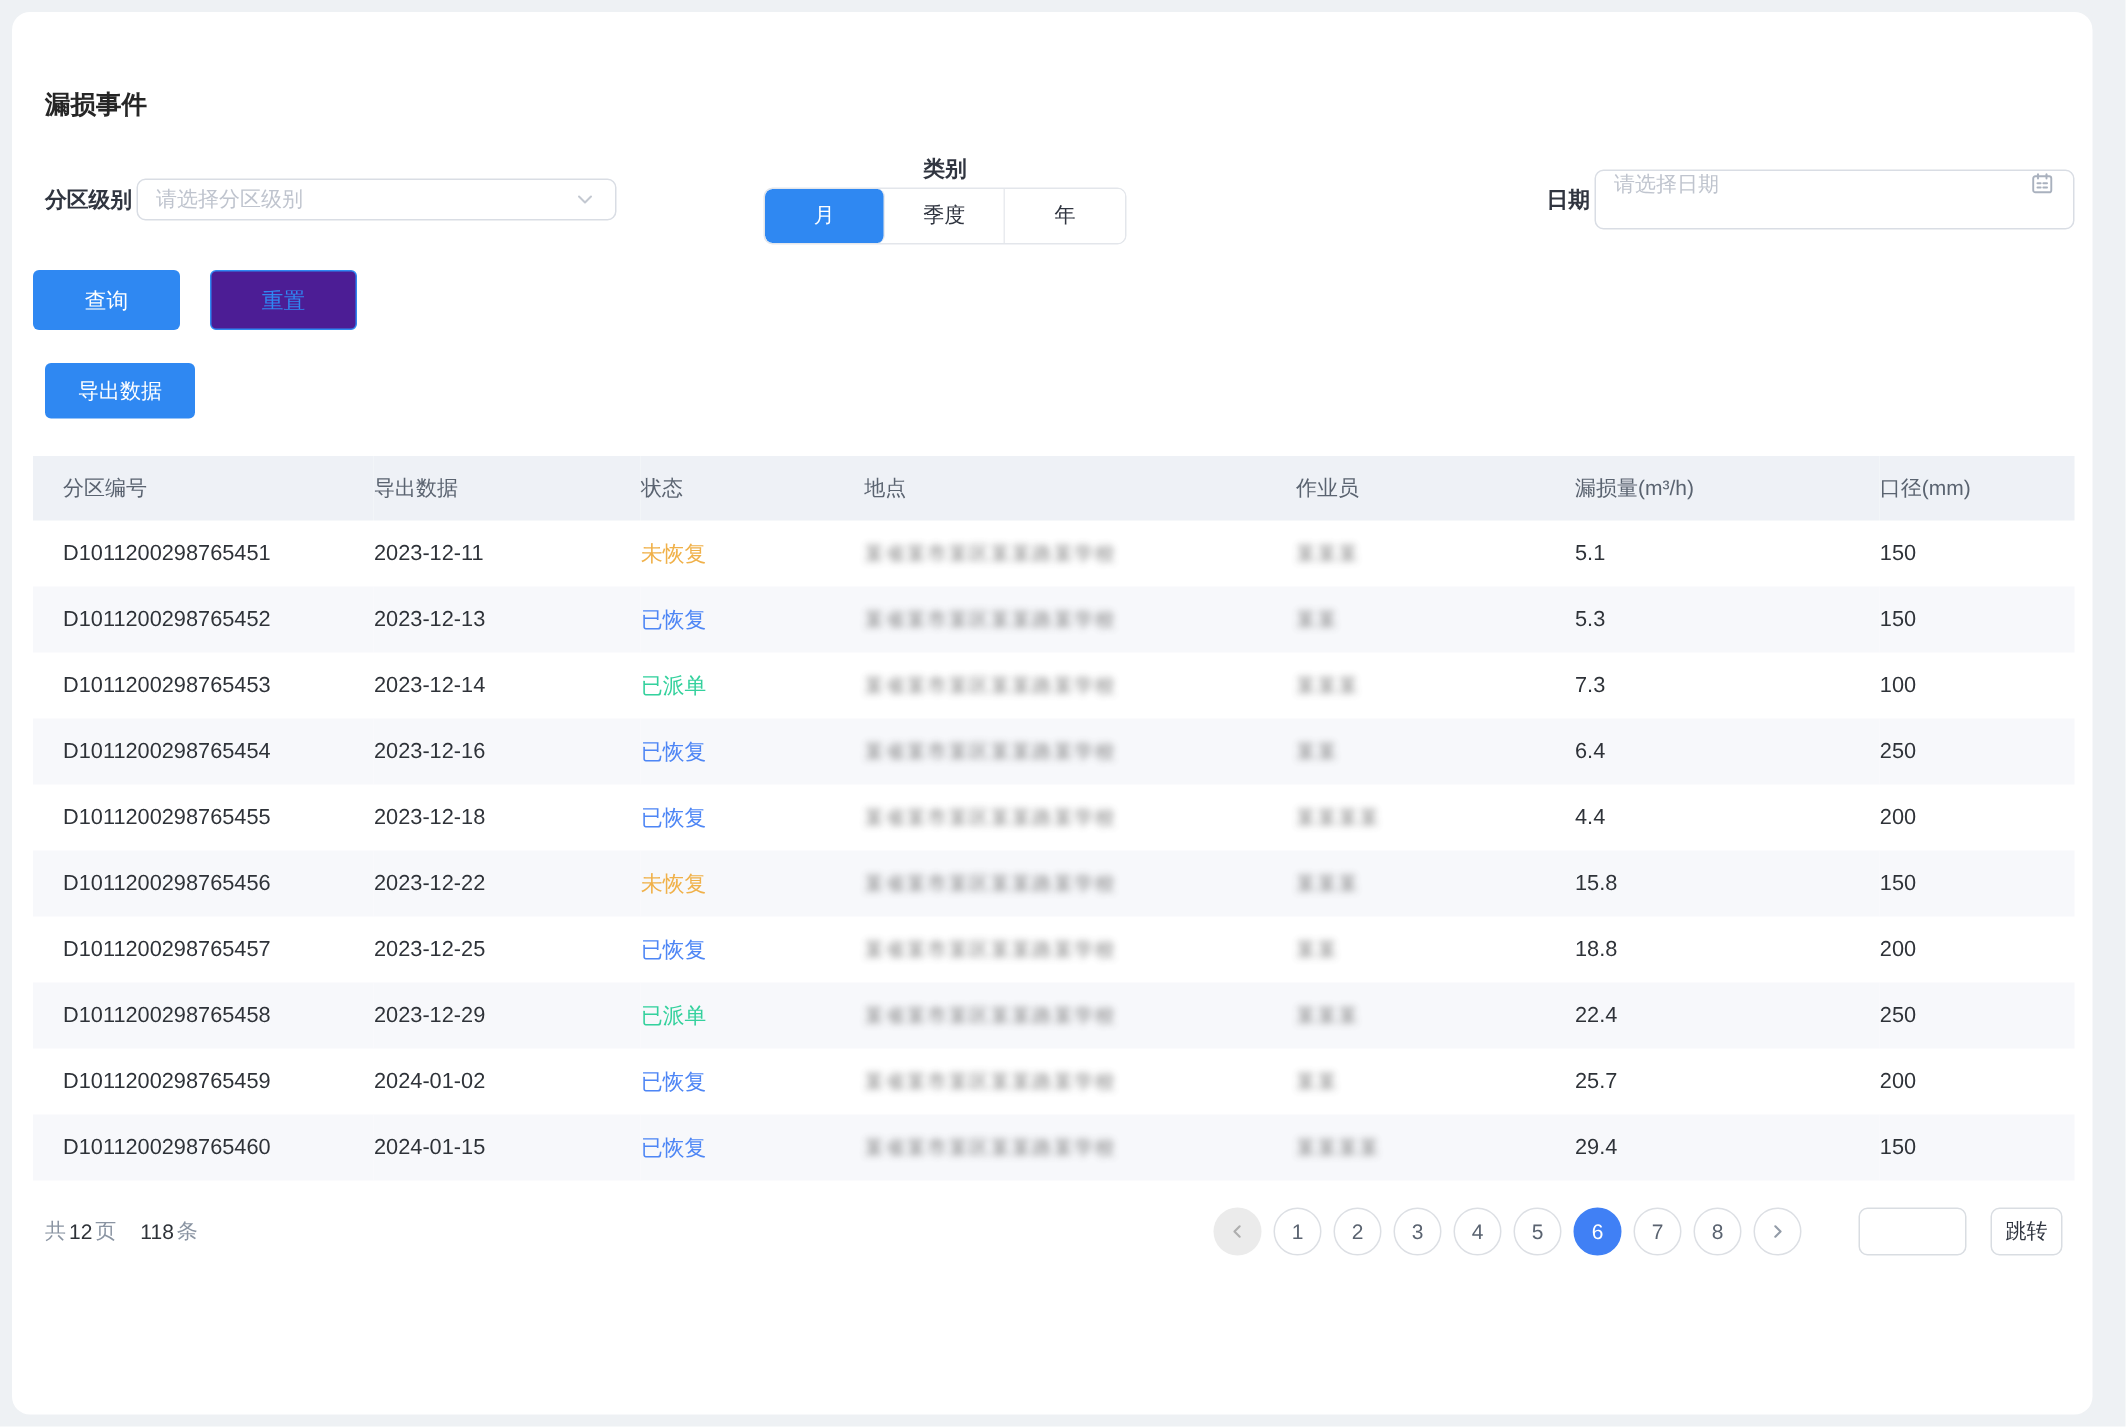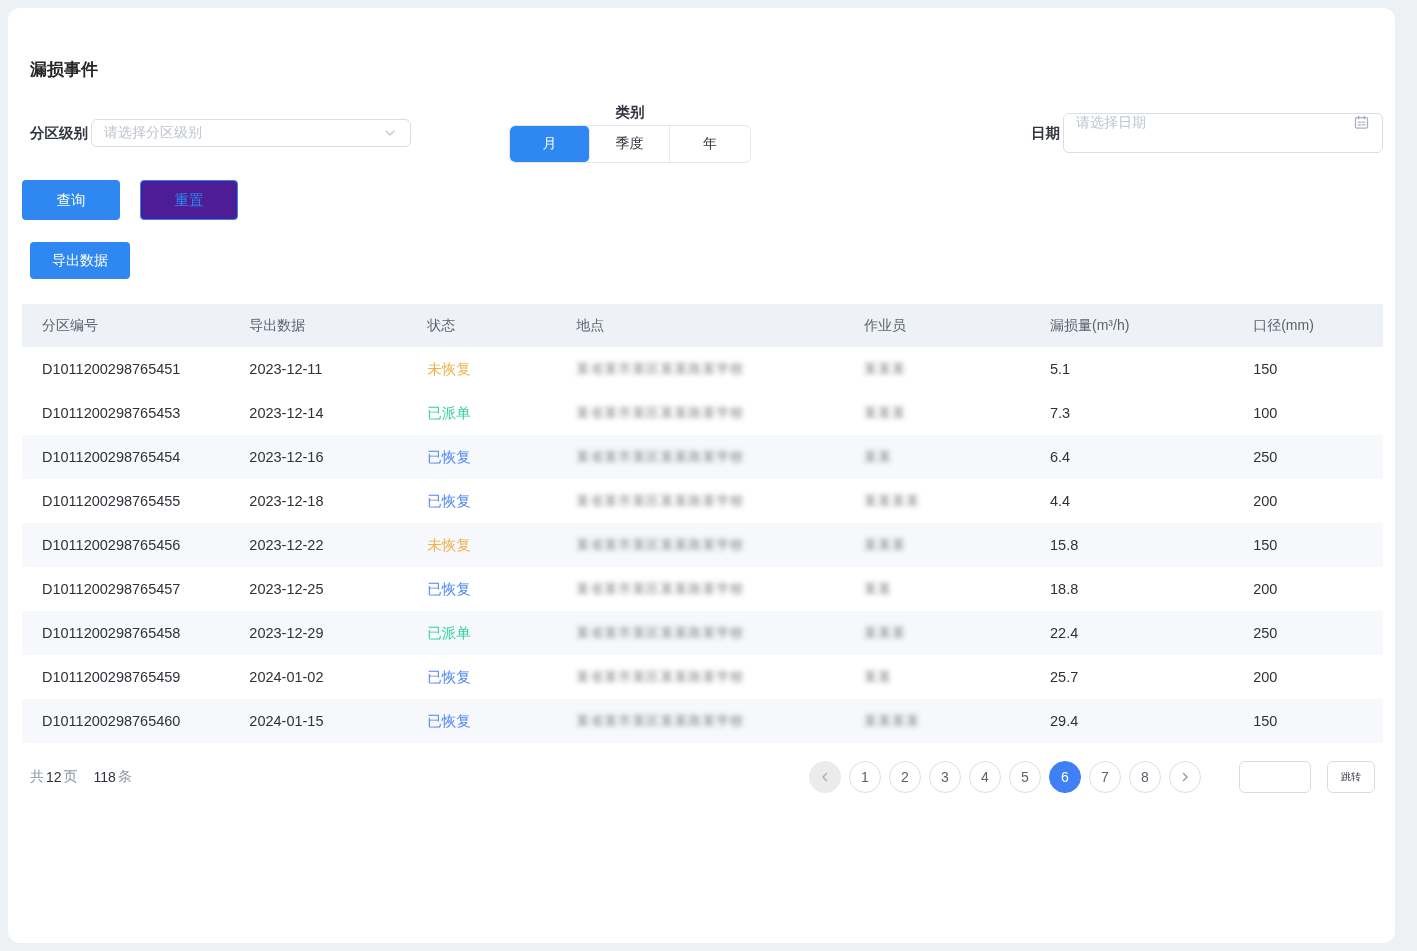--- a/index.html
+++ b/index.html
@@ -81,21 +81,21 @@
     font-size:14px; color:#5a6370; background:#fff; border:1px solid #dcdfe4; cursor:pointer;
   }
   .pcircle.active { background:#4080f5; border-color:#4080f5; color:#fff; }
   .pcircle.prev { background:#ebebeb; border:none; }
   .jump-input {
     width:72px; height:32px; border:1px solid #d9dde2; border-radius:6px; margin-left:30px;
     font-size:14px; padding:0 8px; color:#303540; outline:none;
   }
   .jump-btn {
     height:32px; min-width:48px; border:1px solid #d9dde2; border-radius:6px; background:#fff;
-    font-size:10px; color:#303540; margin-left:8px; cursor:pointer; padding:0 8px;
+    font-size:14px; color:#303540; margin-left:8px; cursor:pointer; padding:0 8px;
   }
   .icon-svg { display:block; }
 </style>
 </head>
 <body>
 
 <div class="card">
 
   <div class="page-title">漏损事件</div>
 
@@ -167,20 +167,29 @@
         </tr>
       </thead>
     <tbody>
         <tr>
       <td>D1011200298765451</td>
       <td>2023-12-11</td>
       <td><span class="status" style="color: rgb(240, 177, 74);">未恢复</span></td>
       <td><span class="masked">某省某市某区某某路某学校</span></td>
       <td><span class="masked">某某某</span></td>
       <td>5.1</td>
+      <td>150</td>
+    </tr>
+        <tr class="stripe">
+      <td>D1011200298765452</td>
+      <td>2023-12-13</td>
+      <td><span class="status" style="color: rgb(78, 134, 245);">已恢复</span></td>
+      <td><span class="masked">某省某市某区某某路某学校</span></td>
+      <td><span class="masked">某某</span></td>
+      <td>5.3</td>
       <td>150</td>
     </tr>
         <tr>
       <td>D1011200298765453</td>
       <td>2023-12-14</td>
       <td><span class="status" style="color: rgb(52, 209, 157);">已派单</span></td>
       <td><span class="masked">某省某市某区某某路某学校</span></td>
       <td><span class="masked">某某某</span></td>
       <td>7.3</td>
       <td>100</td>

